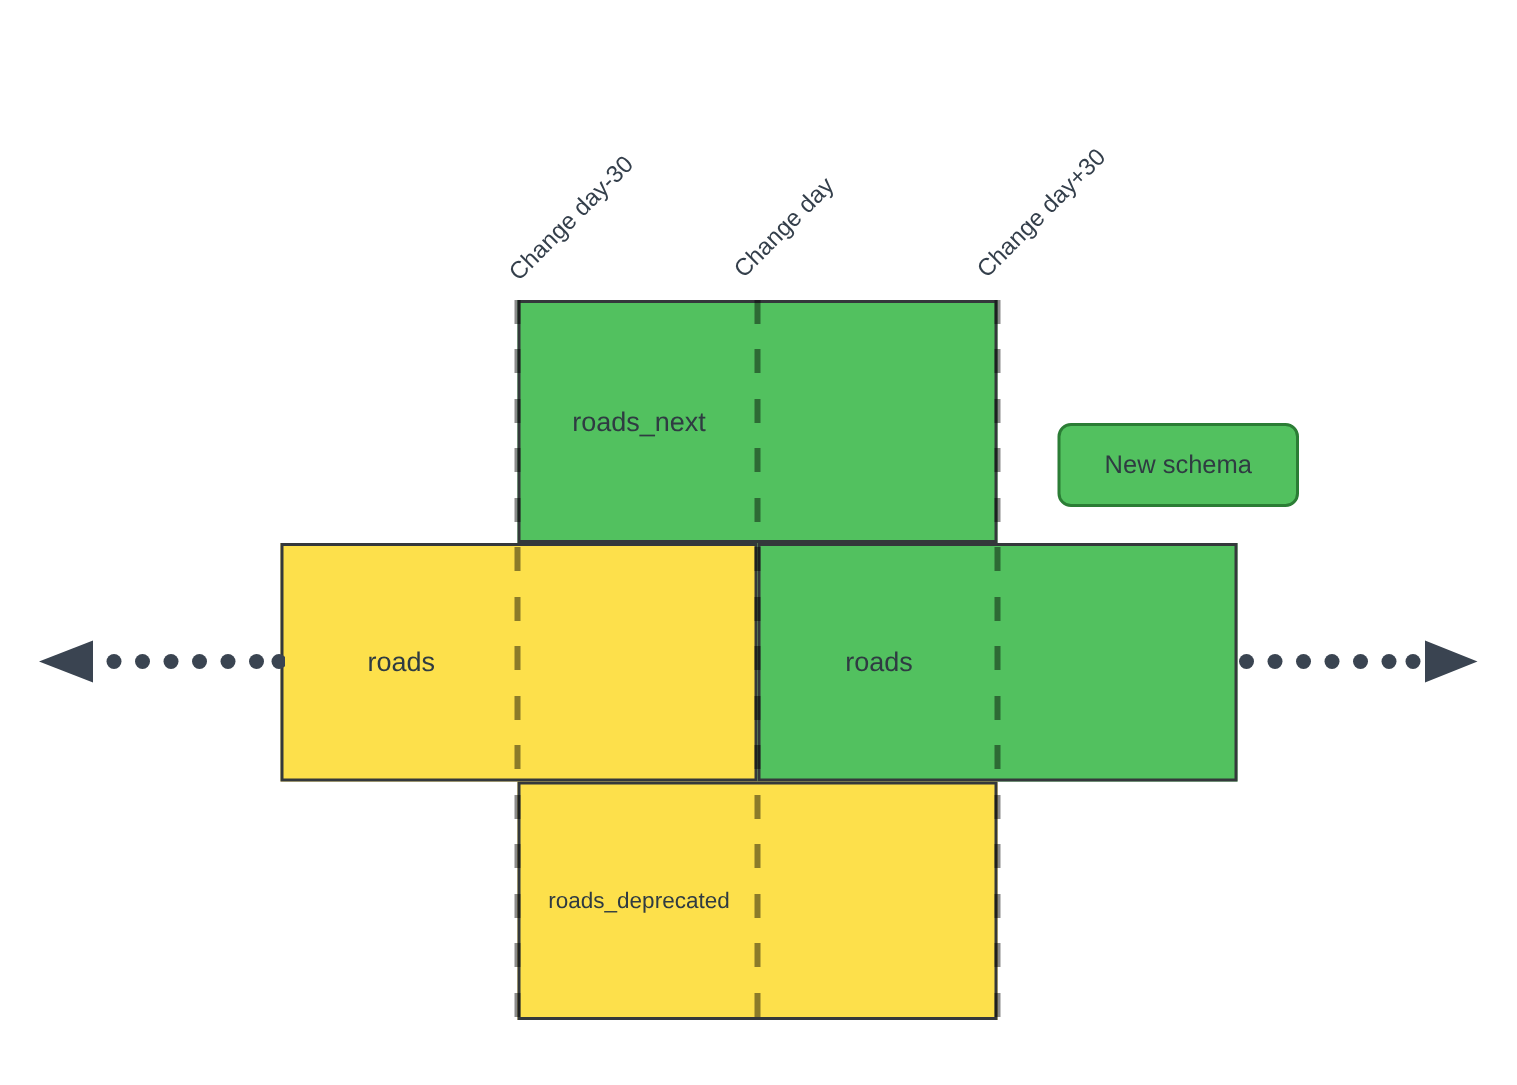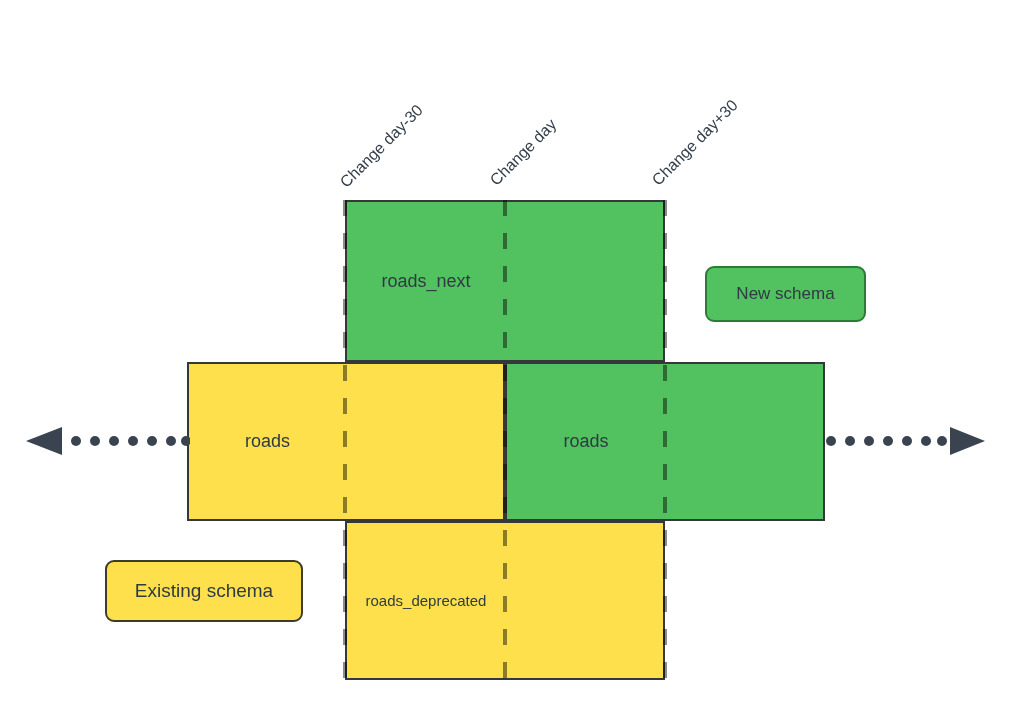--- a/index.html
+++ b/index.html
@@ -58,20 +58,21 @@
   }
   
   .chip {
     position: absolute;
     box-sizing: border-box;
     border-radius: 9px;
     display: flex;
     align-items: center;
     justify-content: center;
     color: #2f3b42;
+    margin-top: 16px;
   }
   .chip.green {
     background: #52c15f;
     border: 2px solid #2b7d35;
     font-size: 17px;
   }
   .chip.yellow {
     background: #fde04b;
     border: 2px solid #3c3c28;
     font-size: 19px;
@@ -126,17 +127,14 @@
     <circle cx="85" cy="17" r="5" fill="#3a4451"></circle>
     <circle cx="104" cy="17" r="5" fill="#3a4451"></circle>
     <circle cx="120" cy="17" r="5" fill="#3a4451"></circle>
     <polygon points="128,3 163,17 128,31" fill="#3a4451"></polygon>
   </svg>
 
   <div class="chip green" style="left:705px; top:266px; width:161px; height:56px;">
     <span>New schema</span>
   </div>
 
-  <div class="chip yellow" style="left:105px; top:560px; width:198px; height:62px;">
-    <span>Existing schema</span>
-  </div>
 
 </div>
 
 </body></html>

